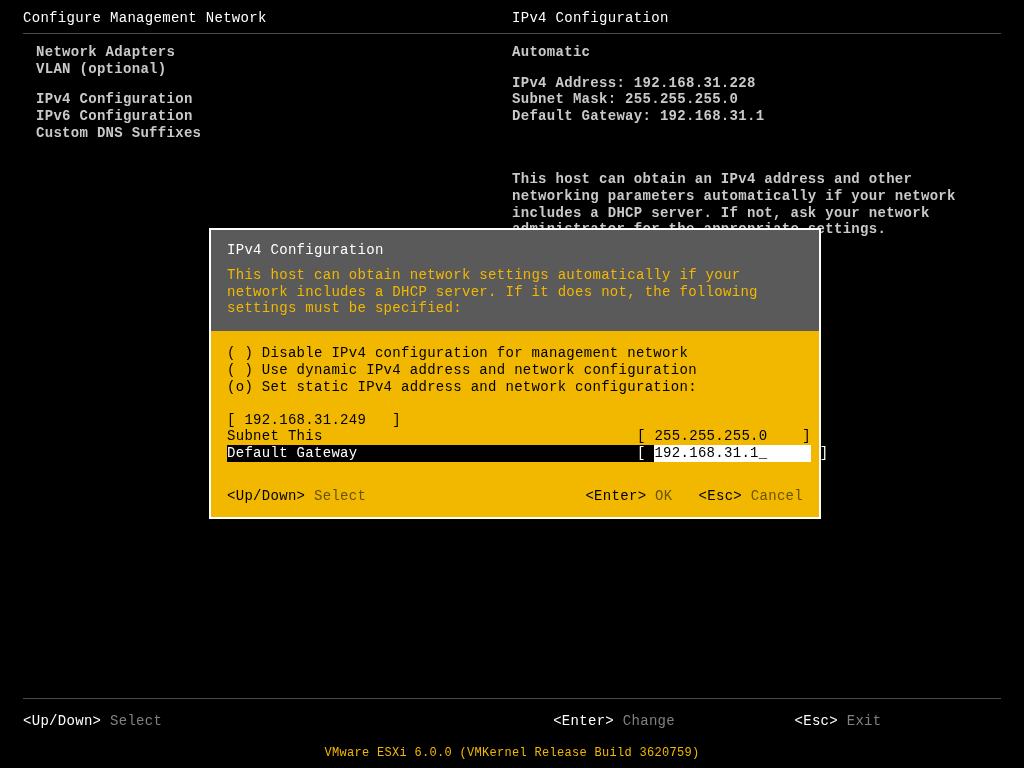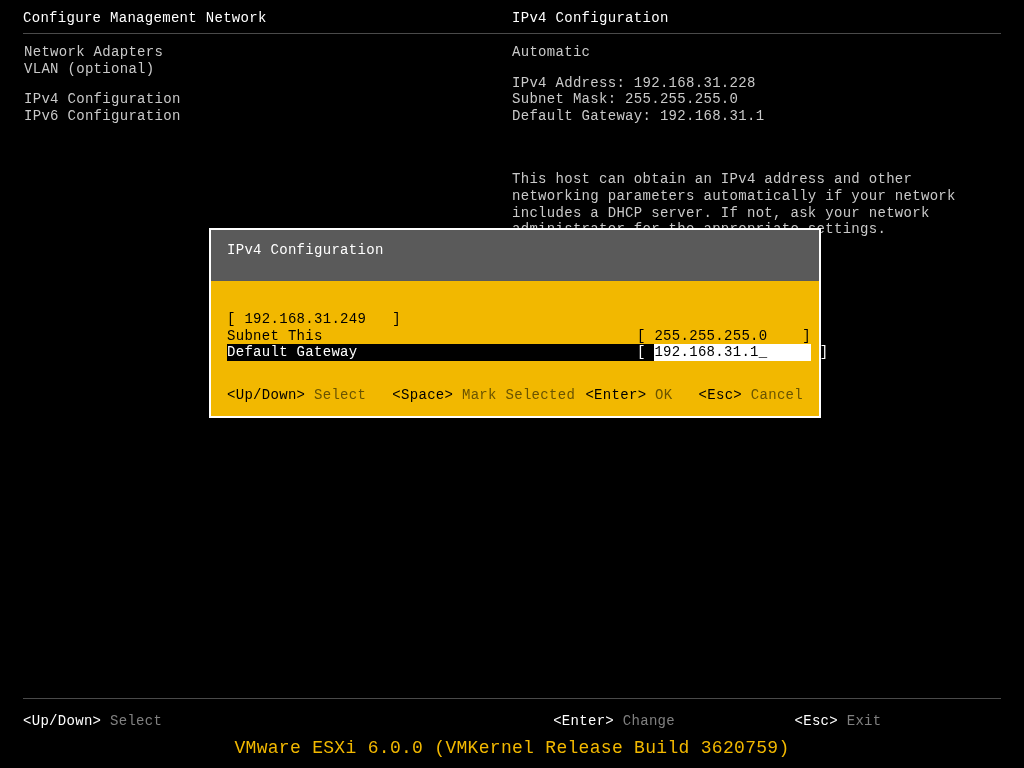--- a/index.html
+++ b/index.html
@@ -19,37 +19,37 @@
   .screen{position:relative;width:1024px;height:768px;}
 
   
   .header-row{display:flex;padding:10px 23px 4px 23px;}
   .header-left,.header-right{flex:1;}
   .header-left{color:var(--bright);}
   .header-right{color:var(--bright);}
   hr.top-rule{border:none;border-top:1px solid #4a4a4a;margin:2px 23px 10px 23px;}
 
   
-  .body-cols{display:flex;padding:0 24px;}
+  .body-cols{display:flex;padding:0 36px;font-weight:bold;}
   .col-left,.col-right{flex:1;}
   .menu-item{white-space:pre;}
   .spacer{height:14px;}
   .desc{white-space:pre-wrap;max-width:470px;margin-top:32px;}
 
   
   hr.bot-rule{position:absolute;left:23px;right:23px;bottom:62px;border:none;
     border-top:1px solid #4a4a4a;}
   .footer-row{position:absolute;left:0;right:0;bottom:38px;display:flex;padding:0 23px;}
   .footer-col{flex:1;}
   .footer-right{text-align:center;}
   .footer-center{text-align:right;}
   .footer-hint-key{color:var(--bright);}
   .footer-hint-txt{color:var(--grey);}
   .product-line{position:absolute;left:0;right:0;bottom:8px;text-align:center;
-    color:#f2b800;font-size:18px;}
+    color:#f2b800;font-size:12px;}
 
   
   .dialog{position:absolute;left:209px;top:228px;width:612px;border:2px solid var(--bright);}
   .dlg-head{background:var(--dialog-header);padding:12px 16px 14px 16px;}
   .dlg-title{color:var(--bright);margin-bottom:8px;}
   .dlg-subtitle{color:var(--yellow-on-grey);white-space:pre-wrap;}
   .dlg-body{background:var(--dialog-body);color:var(--black);padding:14px 16px 10px 16px;}
   .dlg-body .opt{white-space:pre;}
   .fields{margin-top:16px;}
   .field-row{display:flex;white-space:pre;}
@@ -77,48 +77,54 @@
   </div>
   <hr class="top-rule">
 
   <div class="body-cols">
     <div class="col-left">
       <div class="menu-item">Network Adapters</div>
       <div class="menu-item">VLAN (optional)</div>
       <div class="spacer"></div>
       <div class="menu-item">IPv4 Configuration</div>
       <div class="menu-item">IPv6 Configuration</div>
+      <div class="menu-item">Custom DNS Suffixes</div>
     </div>
     <div class="col-right">
       <div>Automatic</div>
       <div class="spacer"></div>
       <div>IPv4 Address: 192.168.31.228</div>
       <div>Subnet Mask: 255.255.255.0</div>
       <div>Default Gateway: 192.168.31.1</div>
       <div class="spacer"></div>
       <div class="desc">This host can obtain an IPv4 address and other networking parameters automatically if your network includes a DHCP server. If not, ask your network administrator for the appropriate settings.</div>
     </div>
   </div>
 
   <div class="dialog">
     <div class="dlg-head">
       <div class="dlg-title">IPv4 Configuration</div>
+      <div class="dlg-subtitle">This host can obtain network settings automatically if your network includes a DHCP server. If it does not, the following settings must be specified:</div>
     </div>
     <div class="dlg-body">
 
+      <div id="dlg-options">
+          <div class="opt">( ) Disable IPv4 configuration for management network</div>
+          <div class="opt">( ) Use dynamic IPv4 address and network configuration</div>
+          <div class="opt">(o) Set static IPv4 address and network configuration:</div>
+        </div>
 
       <div class="fields" id="dlg-fields">
           <div class="field-row"><span class="field-val">[ 192.168.31.249   ]</span></div>
           <div class="field-row"><span class="field-label">Subnet This</span><span class="field-val">[ 255.255.255.0    ]</span></div>
           <div class="field-row sel"><span class="field-label">Default Gateway</span><span class="field-val"><span class="bracket">[ </span><span class="editbox">192.168.31.1_&nbsp;&nbsp;&nbsp;&nbsp;&nbsp;</span><span class="bracket"> ]</span></span></div>
         </div>
 
       <div class="dlg-hints">
         <span class="hint"><span class="k">&lt;Up/Down&gt;</span> <span class="t">Select</span></span>
-        <span class="hint">&nbsp;&nbsp;&nbsp;<span class="k">&lt;Space&gt;</span> <span class="t">Mark Selected</span></span>
         <span class="spread"></span>
         <span class="hint"><span class="k">&lt;Enter&gt;</span> <span class="t">OK</span></span>
         <span class="hint">&nbsp;&nbsp;&nbsp;<span class="k">&lt;Esc&gt;</span> <span class="t">Cancel</span></span>
       </div>
     </div>
   </div>
 
   <hr class="bot-rule">
   <div class="footer-row">
     <div class="footer-col">

